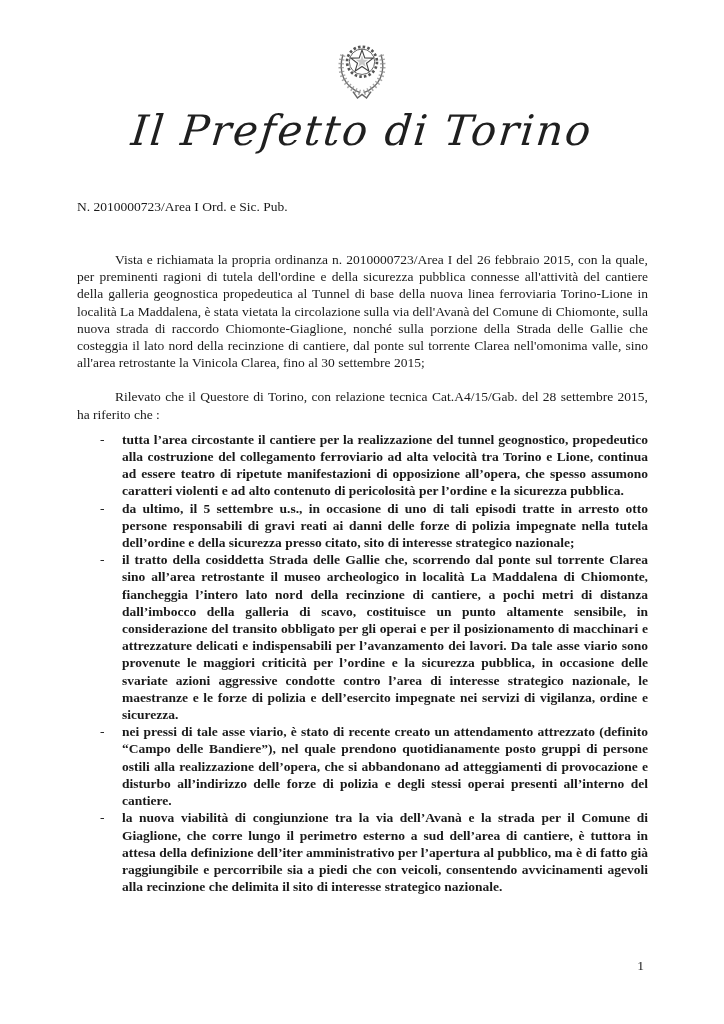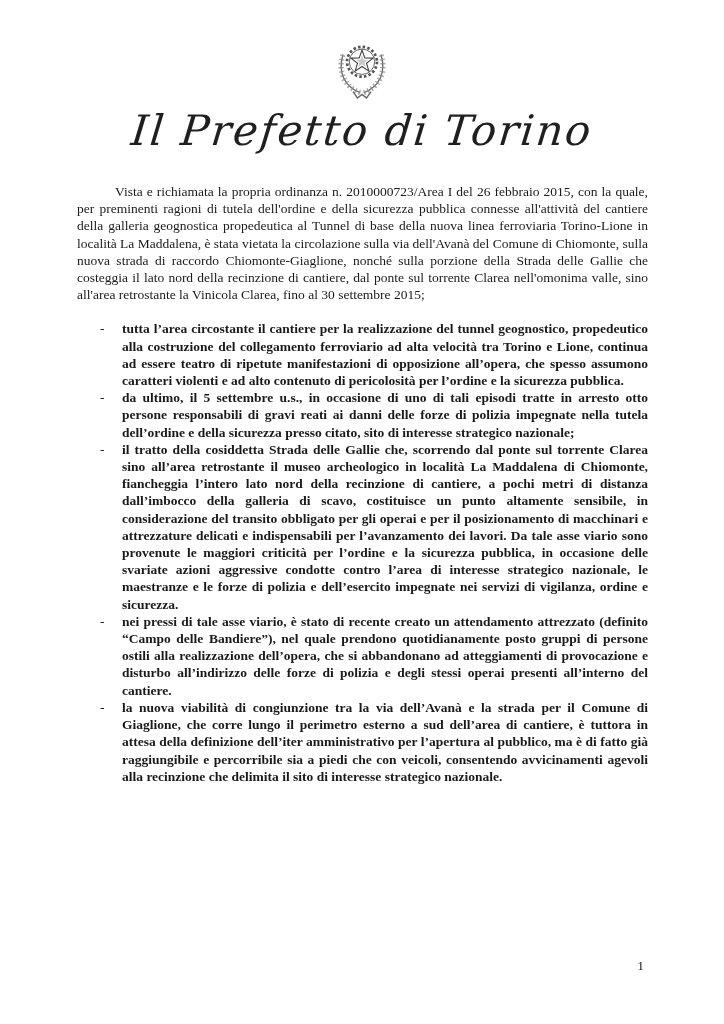--- a/index.html
+++ b/index.html
@@ -31,21 +31,21 @@
     color: #1f1f1f;
     transform: skewX(-6deg);
   }
   .reference {
     margin: 36px 76px 0 77px;
     font-size: 13.5px;
     line-height: 17px;
     text-align: left;
   }
   .content {
-    margin: 21px 76px 0 77px;
+    margin: 36px 76px 0 77px;
     font-size: 13.5px;
     line-height: 17.2px;
     text-align: justify;
   }
   .para { margin: 0 0 17px 0; text-indent: 38px; }
   .para.tight { margin-bottom: 8px; }
   ul.bullet-list { list-style: none; margin: 0; padding: 0; }
   ul.bullet-list li { display: flex; margin: 0; }
   .bullet-marker {
     width: 45px;
@@ -79,25 +79,27 @@
 
       <polygon points="32,17 35.06,25.79 44.36,25.98 36.95,31.61 39.64,40.52 32,35.2 24.36,40.52 27.05,31.61 19.64,25.98 28.94,25.79" fill="#ffffff" stroke="#444444" stroke-width="1.2"></polygon>
       <polygon points="32,17 35.06,25.79 44.36,25.98 36.95,31.61 39.64,40.52 32,35.2 24.36,40.52 27.05,31.61 19.64,25.98 28.94,25.79" fill="#999999" opacity="0.55" transform="translate(14.4,13.5) scale(0.55)"></polygon>
 
       <path d="M22 63 L27 70 L32 66 L37 70 L42 63" fill="none" stroke="#666666" stroke-width="1.5"></path>
     </svg>
   </div>
 
   <div class="doc-title">Il Prefetto di Torino</div>
 
+  <div class="reference">N. 2010000723/Area I Ord. e Sic. Pub.</div>
 
   <div class="content">
 
     <p class="para">Vista e richiamata la propria ordinanza n. 2010000723/Area I del 26 febbraio 2015, con la quale, per preminenti ragioni di tutela dell'ordine e della sicurezza pubblica connesse all'attività del cantiere della galleria geognostica propedeutica al Tunnel di base della nuova linea ferroviaria Torino-Lione in località La Maddalena, è stata vietata la circolazione  sulla via dell'Avanà del  Comune di Chiomonte, sulla nuova strada di raccordo Chiomonte-Giaglione, nonché sulla porzione della Strada delle Gallie che costeggia il lato nord della recinzione di cantiere, dal ponte sul torrente Clarea nell'omonima valle, sino all'area retrostante la Vinicola Clarea,  fino al  30 settembre 2015;</p>
 
+    <p class="para tight">Rilevato che il Questore di Torino, con relazione tecnica  Cat.A4/15/Gab. del 28 settembre 2015, ha riferito che :</p>
 
     <ul class="bullet-list">
       <li>
         <span class="bullet-marker">-</span>
         <span class="bullet-text">tutta l’area circostante il cantiere per la realizzazione del tunnel geognostico, propedeutico alla costruzione del collegamento ferroviario ad alta velocità tra Torino e Lione, continua ad essere teatro di ripetute manifestazioni di opposizione all’opera, che spesso assumono caratteri violenti e ad alto contenuto di pericolosità per l’ordine e la sicurezza pubblica.</span>
       </li>
       <li>
         <span class="bullet-marker">-</span>
         <span class="bullet-text">da ultimo,  il 5 settembre u.s., in occasione  di uno di tali episodi tratte in arresto otto persone responsabili di gravi reati ai danni  delle forze di polizia impegnate nella tutela dell’ordine e della sicurezza presso citato, sito di interesse strategico nazionale;</span>
       </li>

